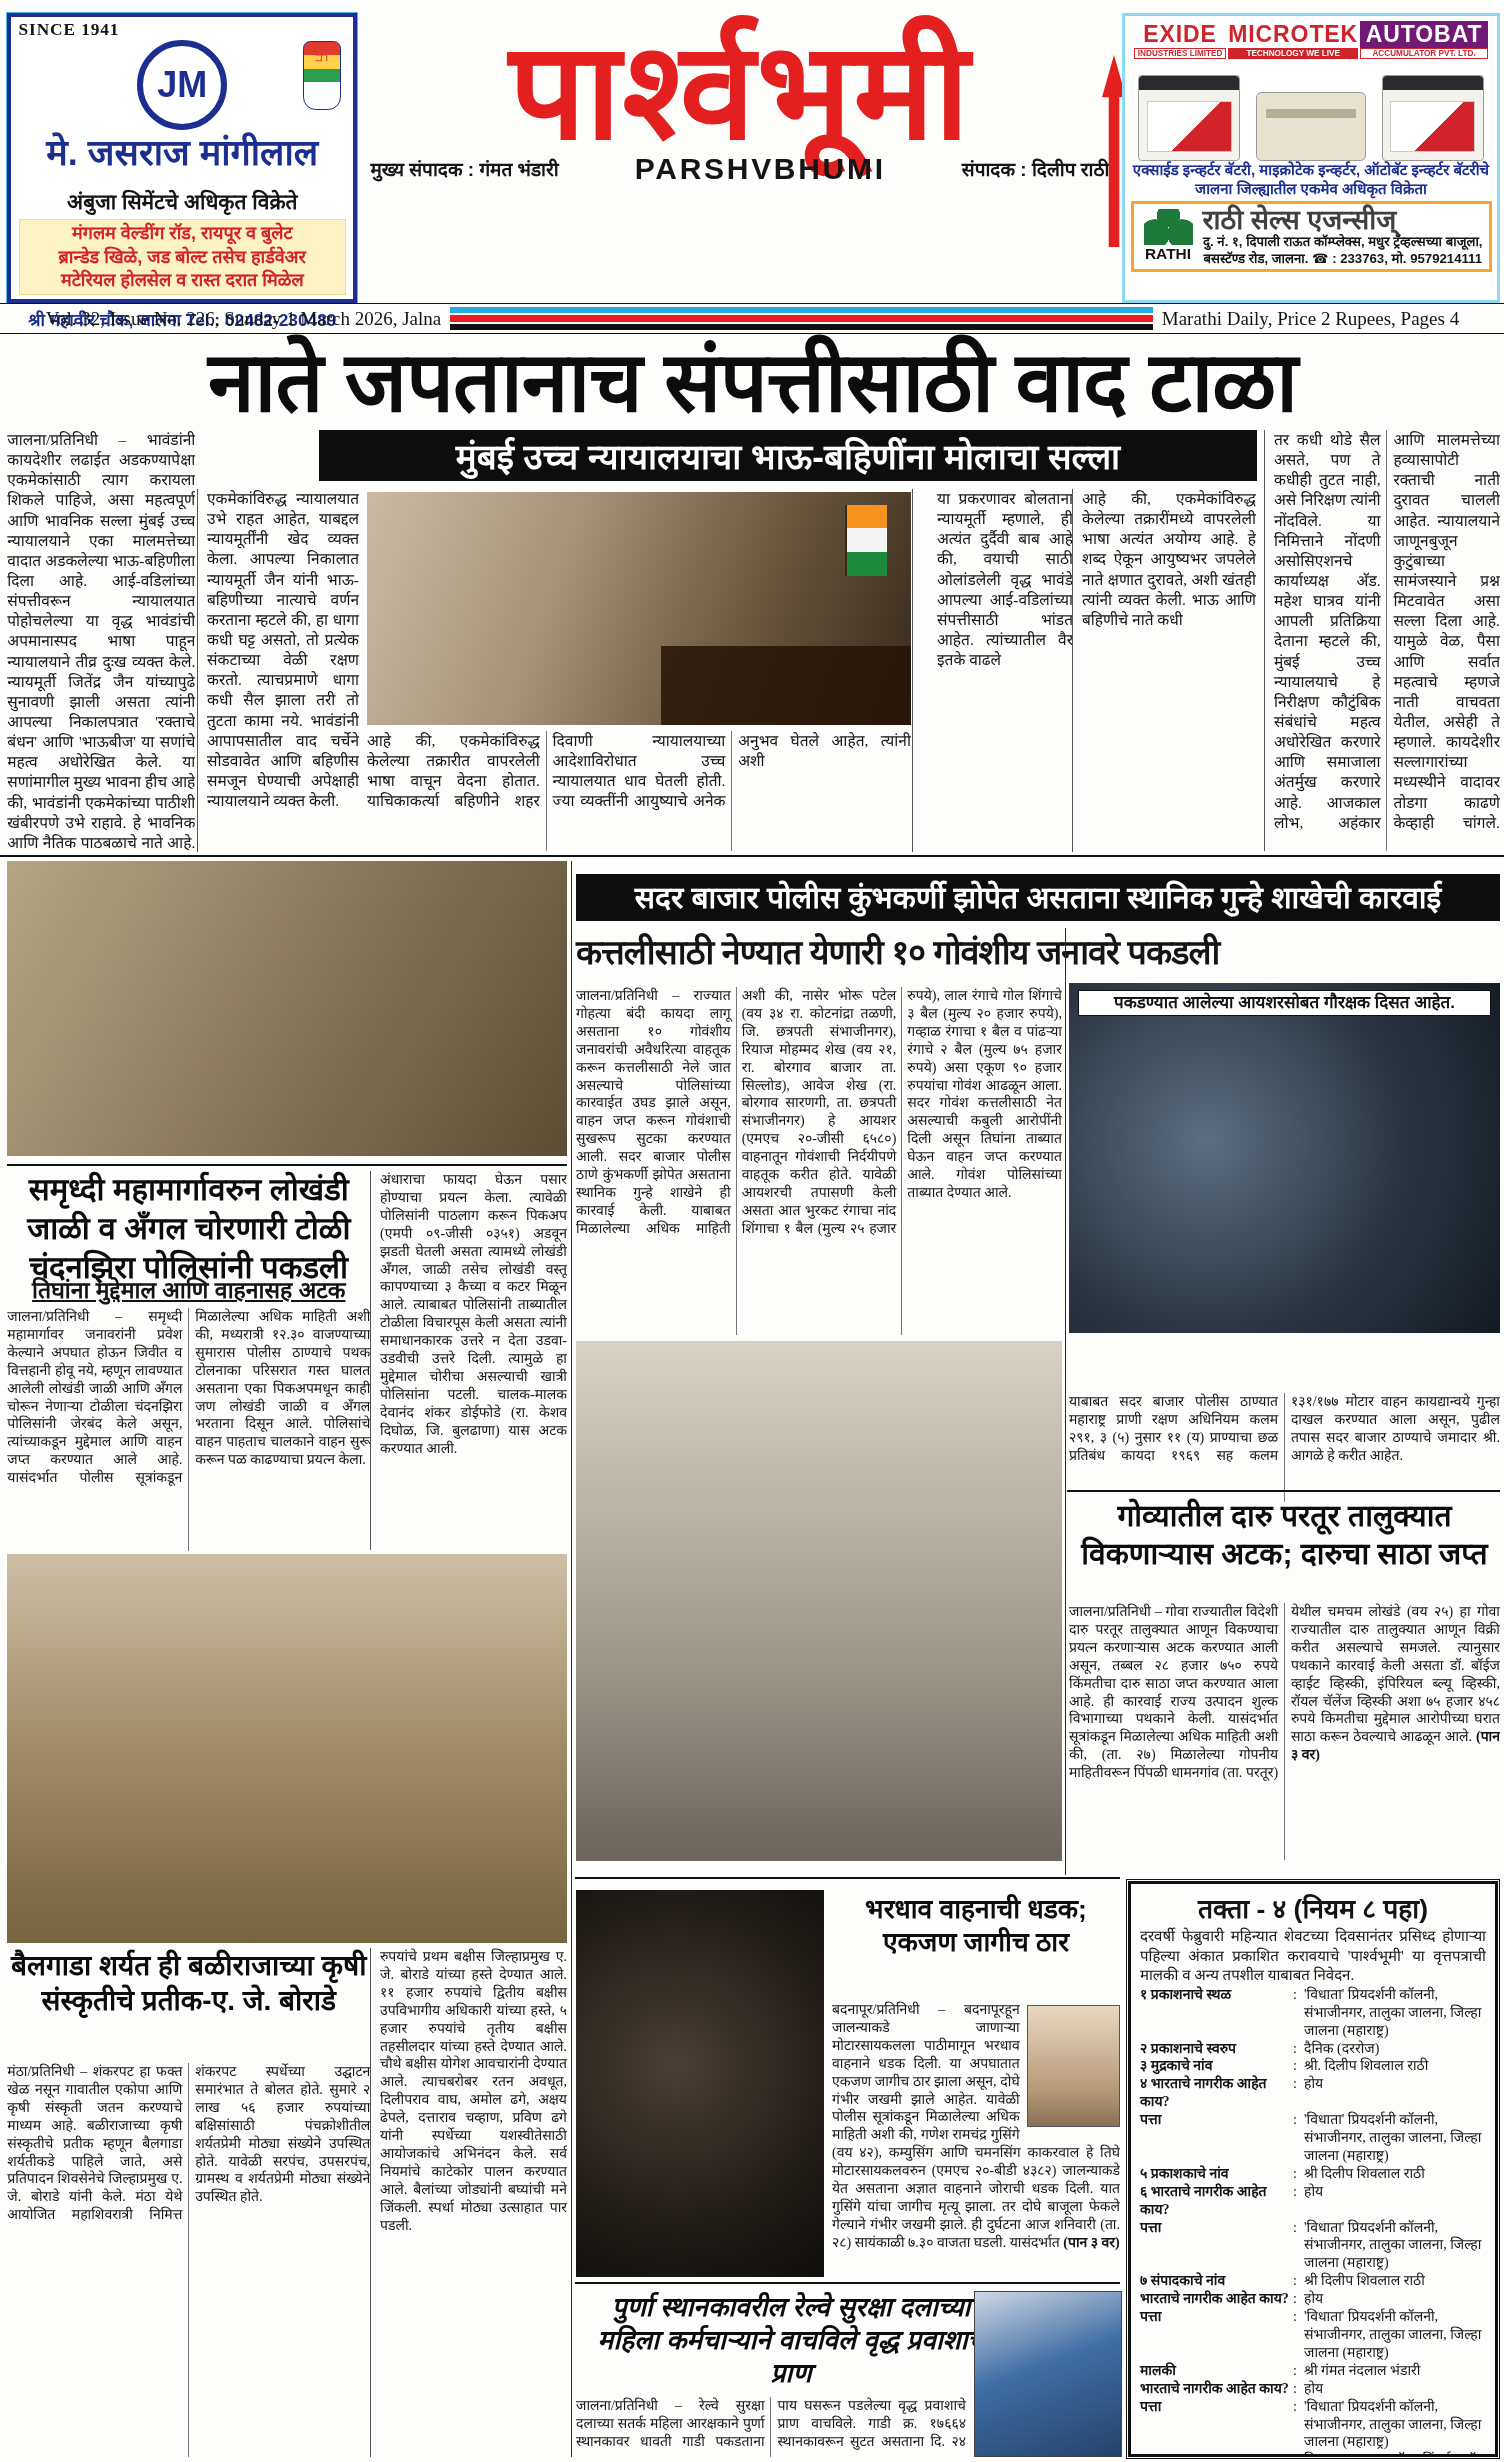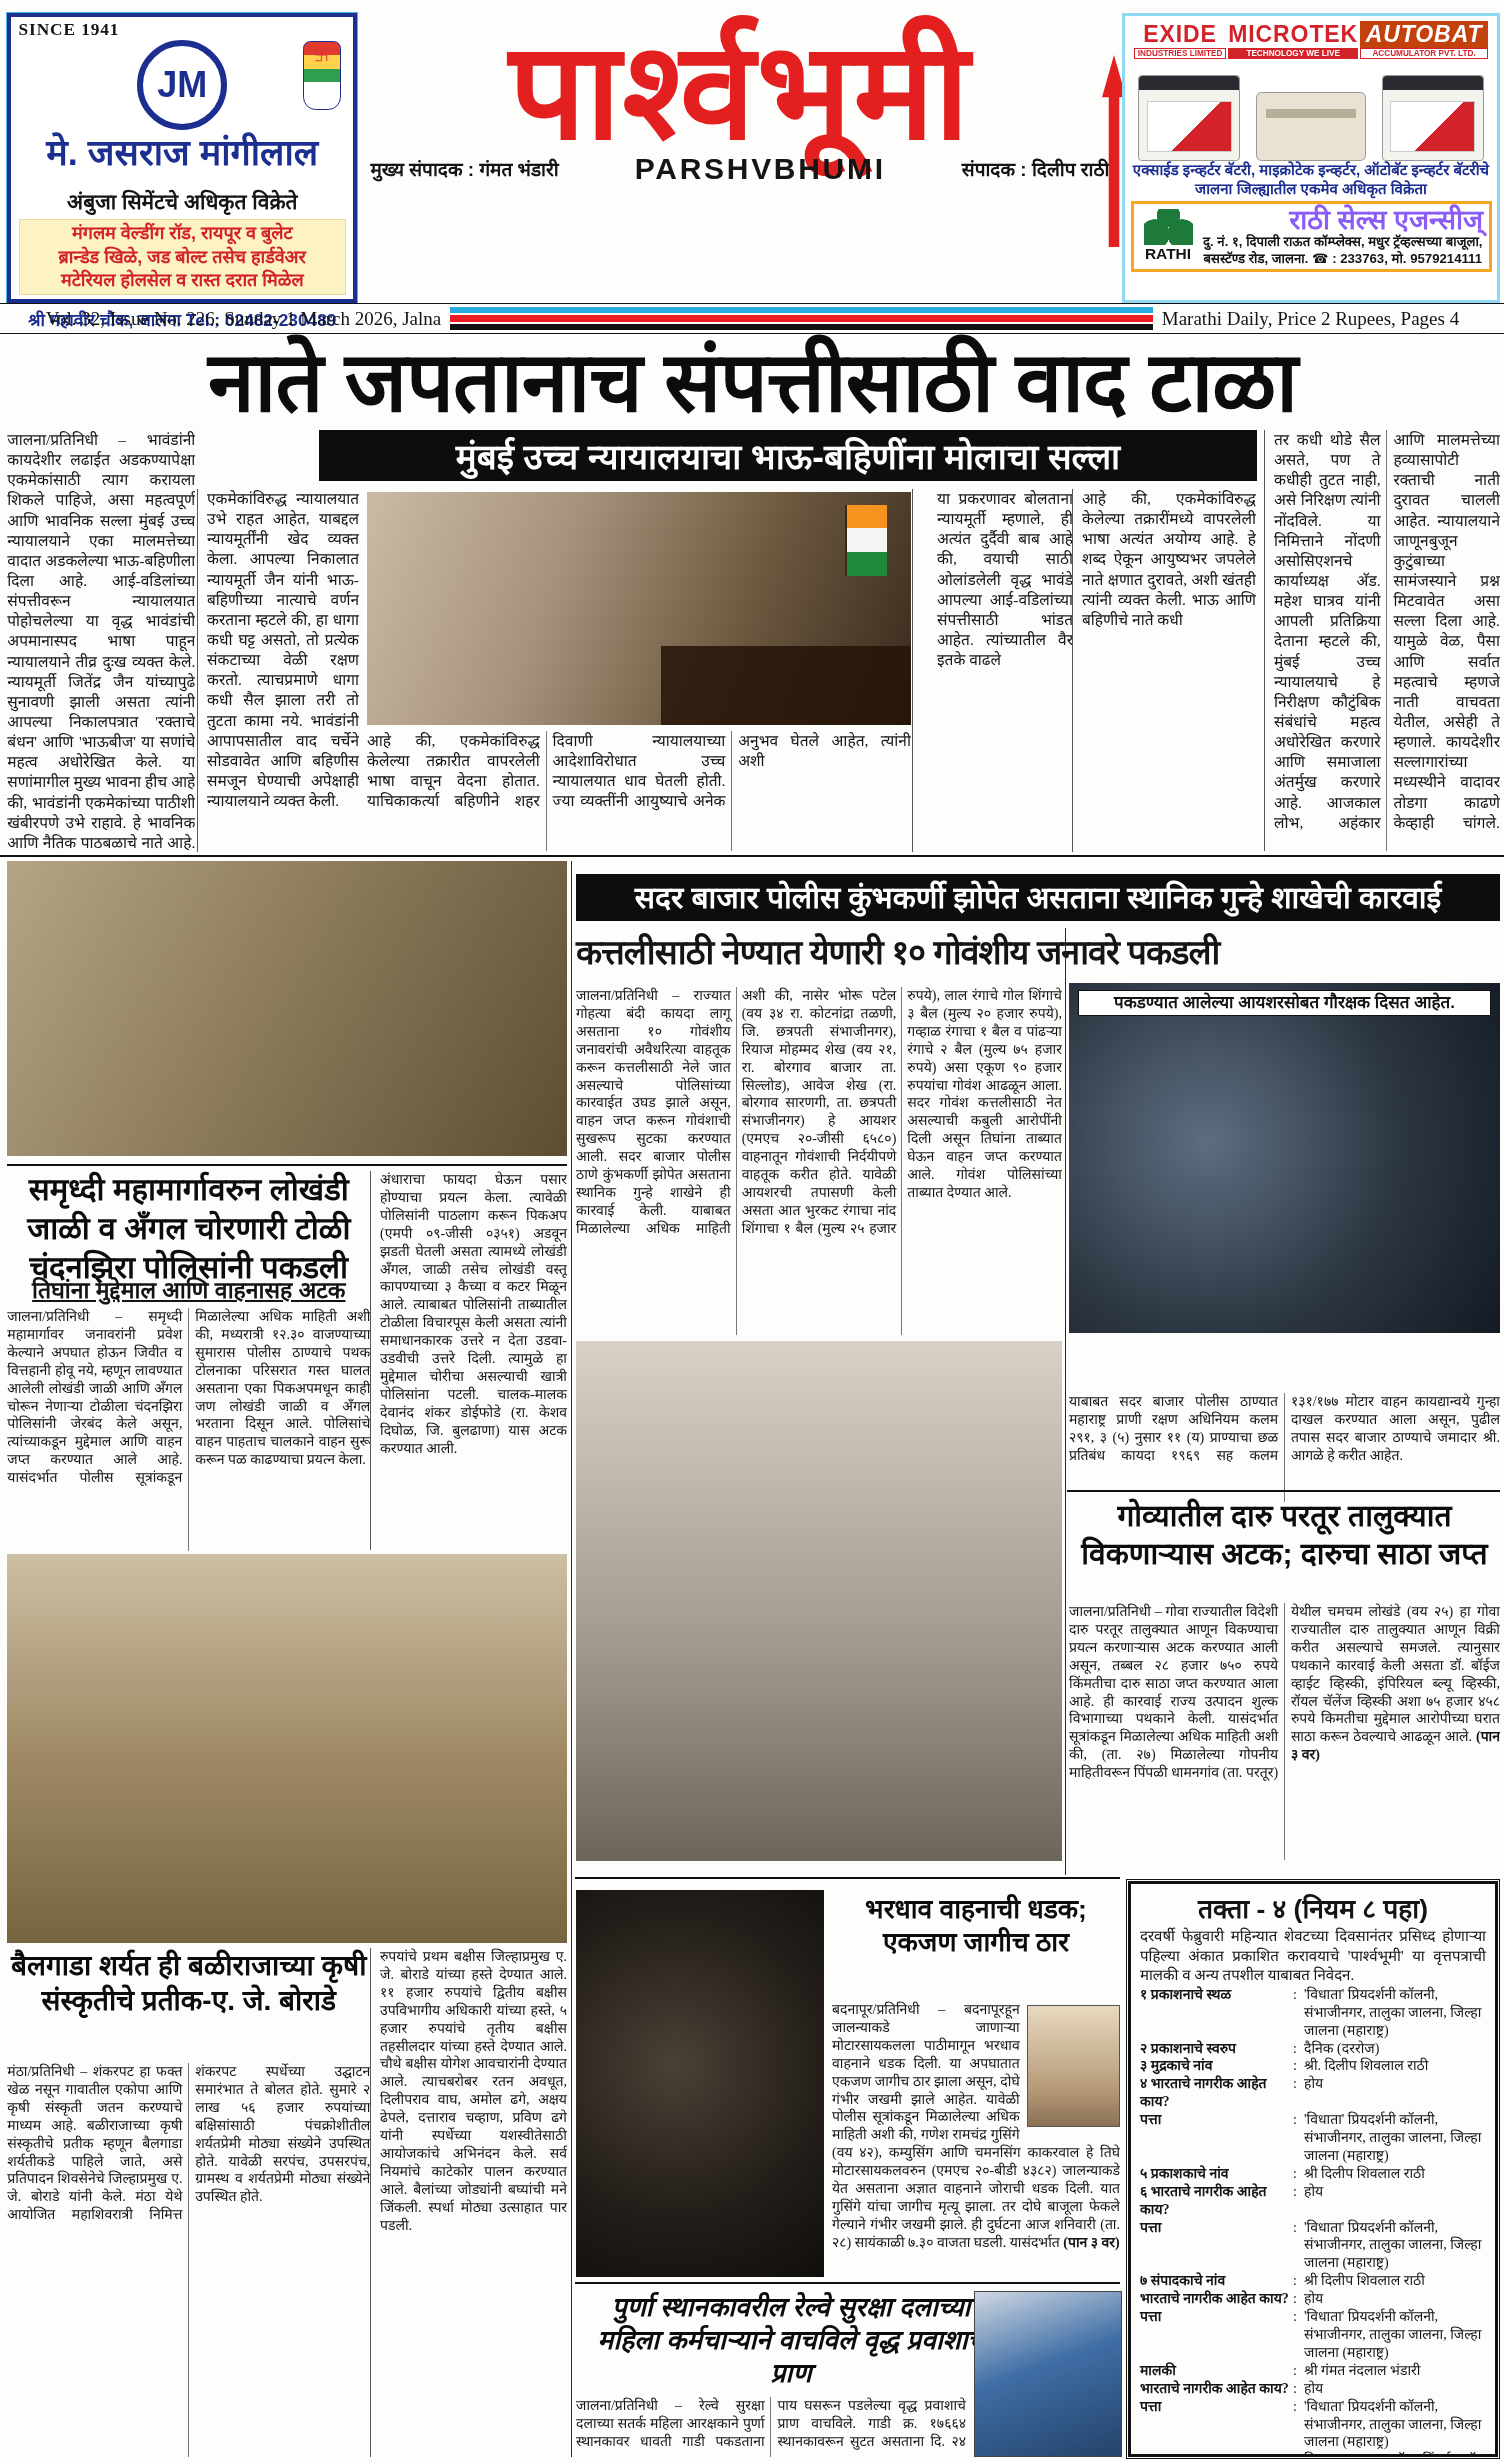--- a/index.html
+++ b/index.html
@@ -50,21 +50,21 @@
   .bat .lbl{position:absolute;left:7.3px;top:25.5px;right:7.3px;bottom:7.3px;background:linear-gradient(135deg,#fff 55%,#d2232a 55%);border:0.9px solid #ccc;}
   .inv{width:108px;height:67px;background:#e8e2d2;border:0.9px solid #999;border-radius:5.5px;position:relative;}
   .inv:before{content:"";position:absolute;left:9px;top:16.4px;right:9px;height:9px;background:#b6ae98;}
   .ad-line{color:#1c2f90;font-size:15px;font-weight:bold;text-align:center;line-height:1.25;}
   #rathi-box{border:3.6px solid #f5a623;margin-top:2.7px;display:flex;align-items:center;gap:5.5px;padding:1.8px 5.5px;}
   #rathi-logo{width:58px;text-align:center;font-family:"Liberation Sans",sans-serif;font-weight:bold;font-size:15.5px;}
   #rathi-logo .leaves{width:49px;height:36px;margin:0 auto;background:
       radial-gradient(circle at 50% 18%,#1d7a3a 0 30%,transparent 31%),
       radial-gradient(circle at 22% 70%,#1d7a3a 0 32%,transparent 33%),
       radial-gradient(circle at 78% 70%,#1d7a3a 0 32%,transparent 33%);}
-  #rathi-name{color:#8b5cf6;font-size:27px;font-weight:bold;text-align:right;line-height:1.05;}
+  #rathi-name{color:#404040;font-size:27px;font-weight:bold;text-align:left;line-height:1.05;}
   .rathi-addr{font-size:13.2px;font-weight:bold;text-align:center;line-height:1.25;}
   
   #dateline{left:0;top:303px;width:1505px;height:31px;border-top:1.8px solid #111;border-bottom:1.8px solid #111;
             display:flex;align-items:center;gap:9px;padding:0 12.8px;box-sizing:border-box;}
   .dl-txt{font-size:19px;white-space:nowrap;}
   .stripes{flex:1;height:24px;display:flex;flex-direction:column;justify-content:space-between;}
   .stripes i{display:block;height:6.4px;}
   .s-c{background:#29abe2;} .s-r{background:#ed1c24;} .s-k{background:#111;}
   .ministripes{width:24px;height:24px;display:flex;flex-direction:column;justify-content:space-between;flex:none;}
   
@@ -140,21 +140,21 @@
     <div class="brandrow">
       <span class="brand">
         <div class="b1">EXIDE</div>
         <div class="b2">INDUSTRIES LIMITED</div>
       </span>
       <span class="brand">
         <div class="b1">MICROTEK</div>
         <div class="b2w">TECHNOLOGY WE LIVE</div>
       </span>
       <span class="brand">
-        <div class="b1" style="background:#c2410c;color:#fff;padding:0 5.5px;font-style:italic;">AUTOBAT</div>
+        <div class="b1" style="background:#701a75;color:#fff;padding:0 5.5px;">AUTOBAT</div>
         <div class="b2">ACCUMULATOR PVT. LTD.</div>
       </span>
     </div>
     <div class="prodrow">
       <div class="bat">
           <div class="lbl"></div>
         </div>
       <div class="inv"></div>
       <div class="bat">
           <div class="lbl"></div>

